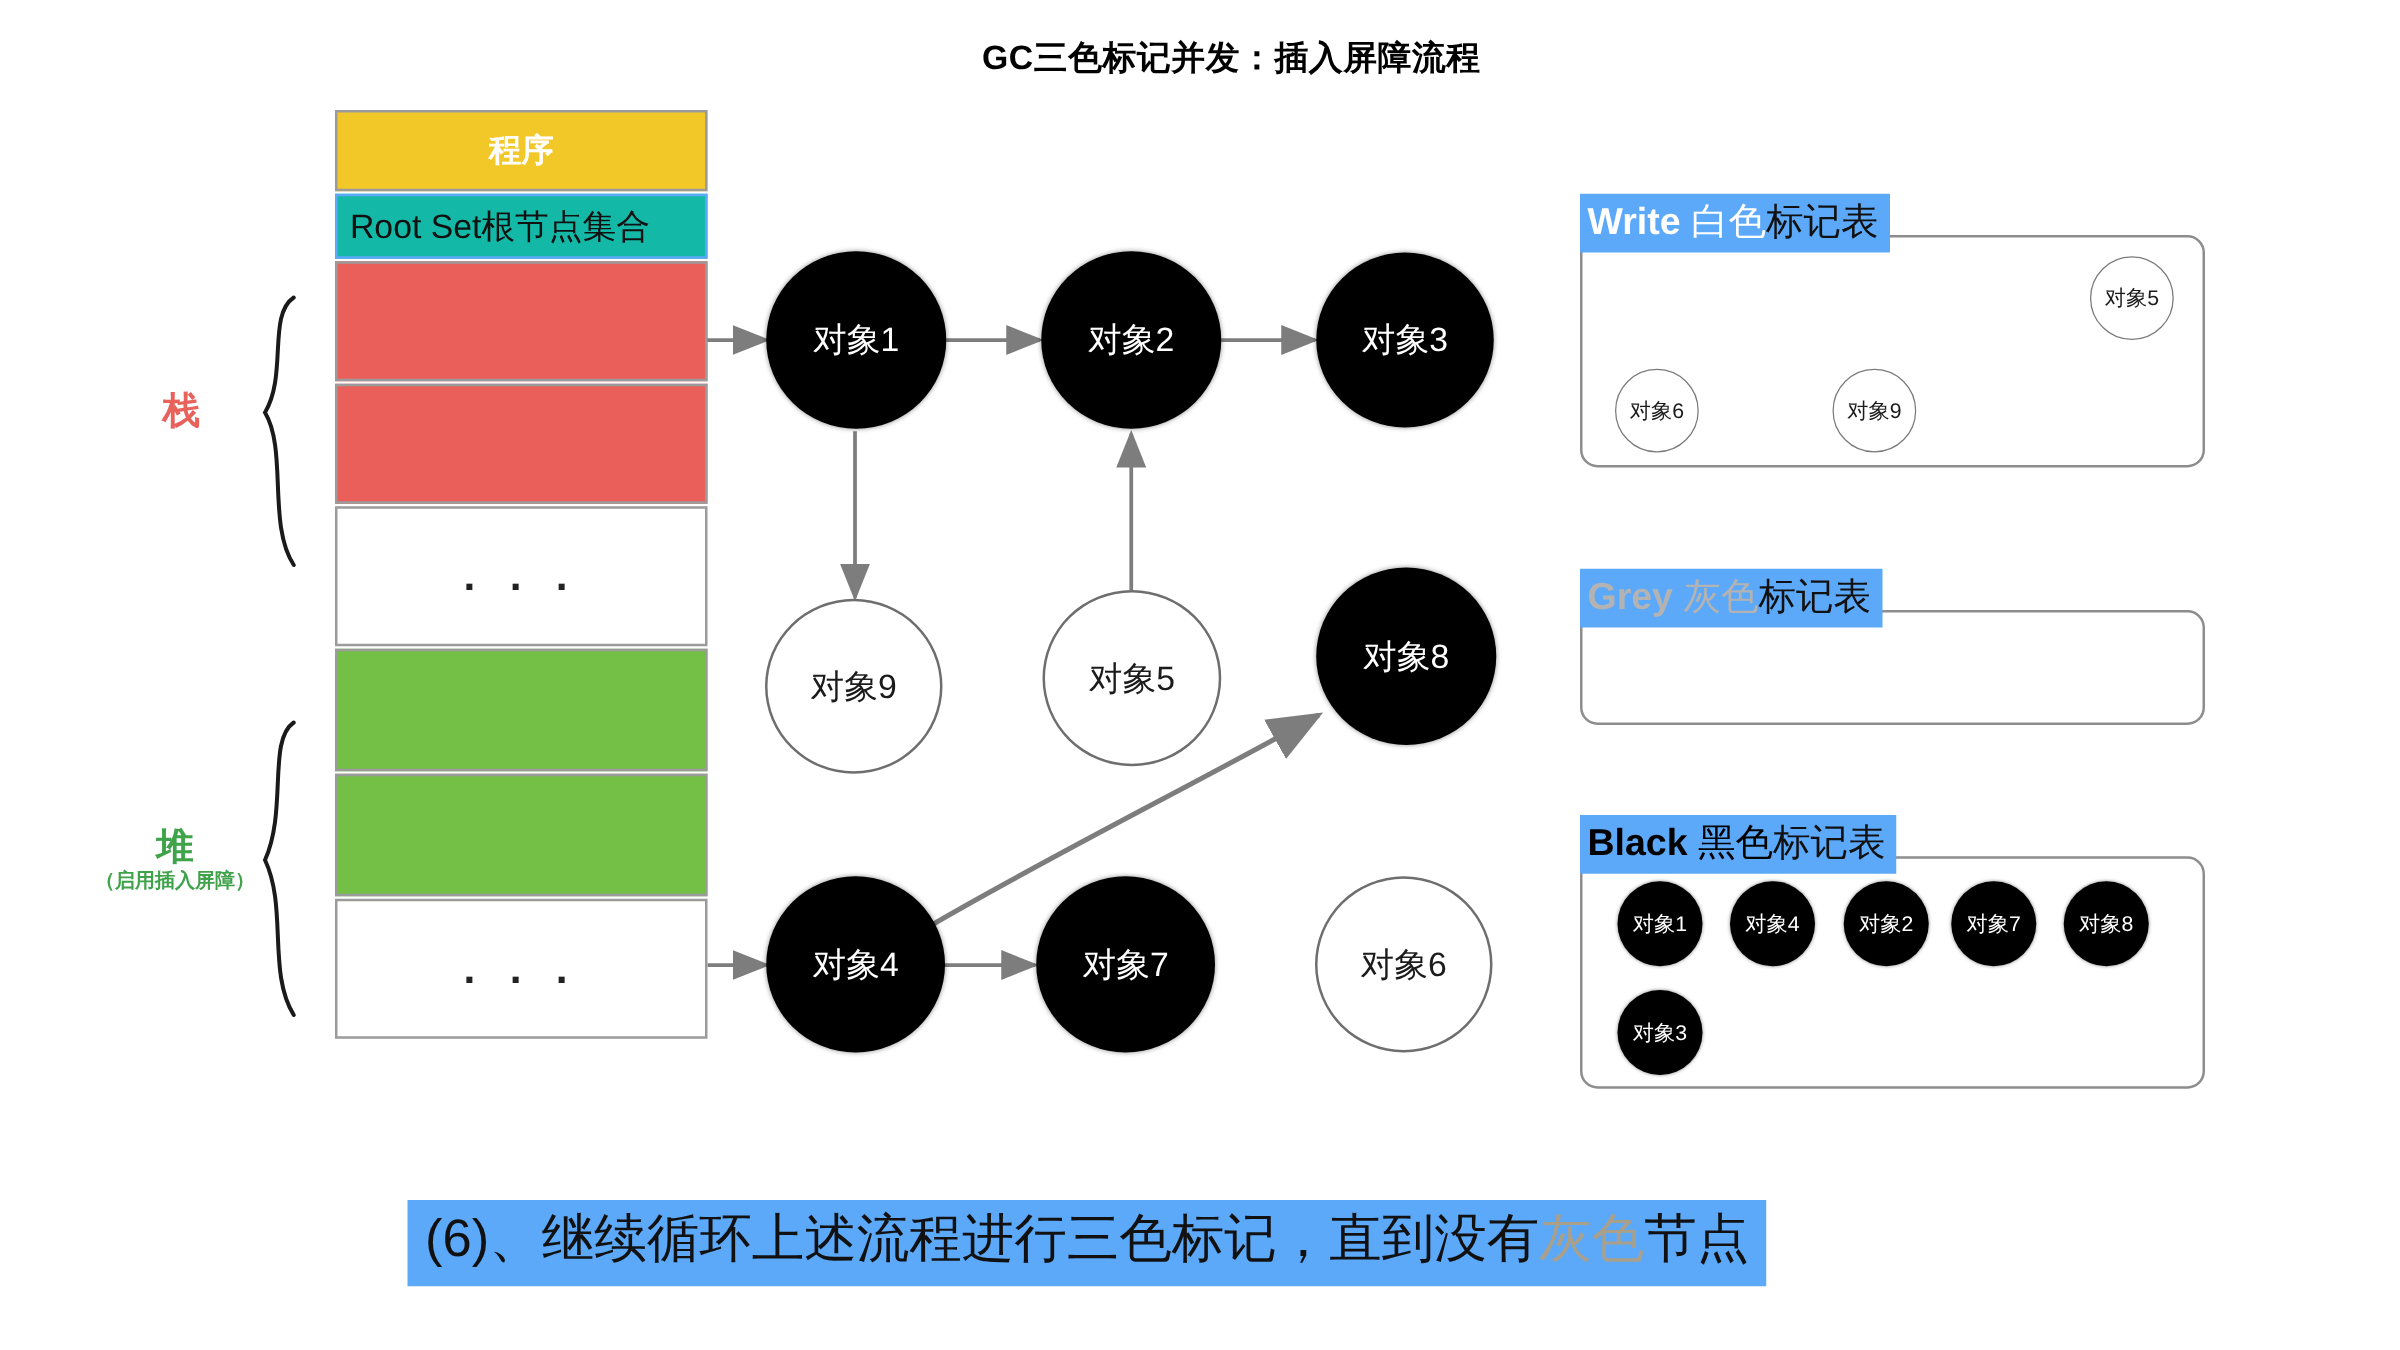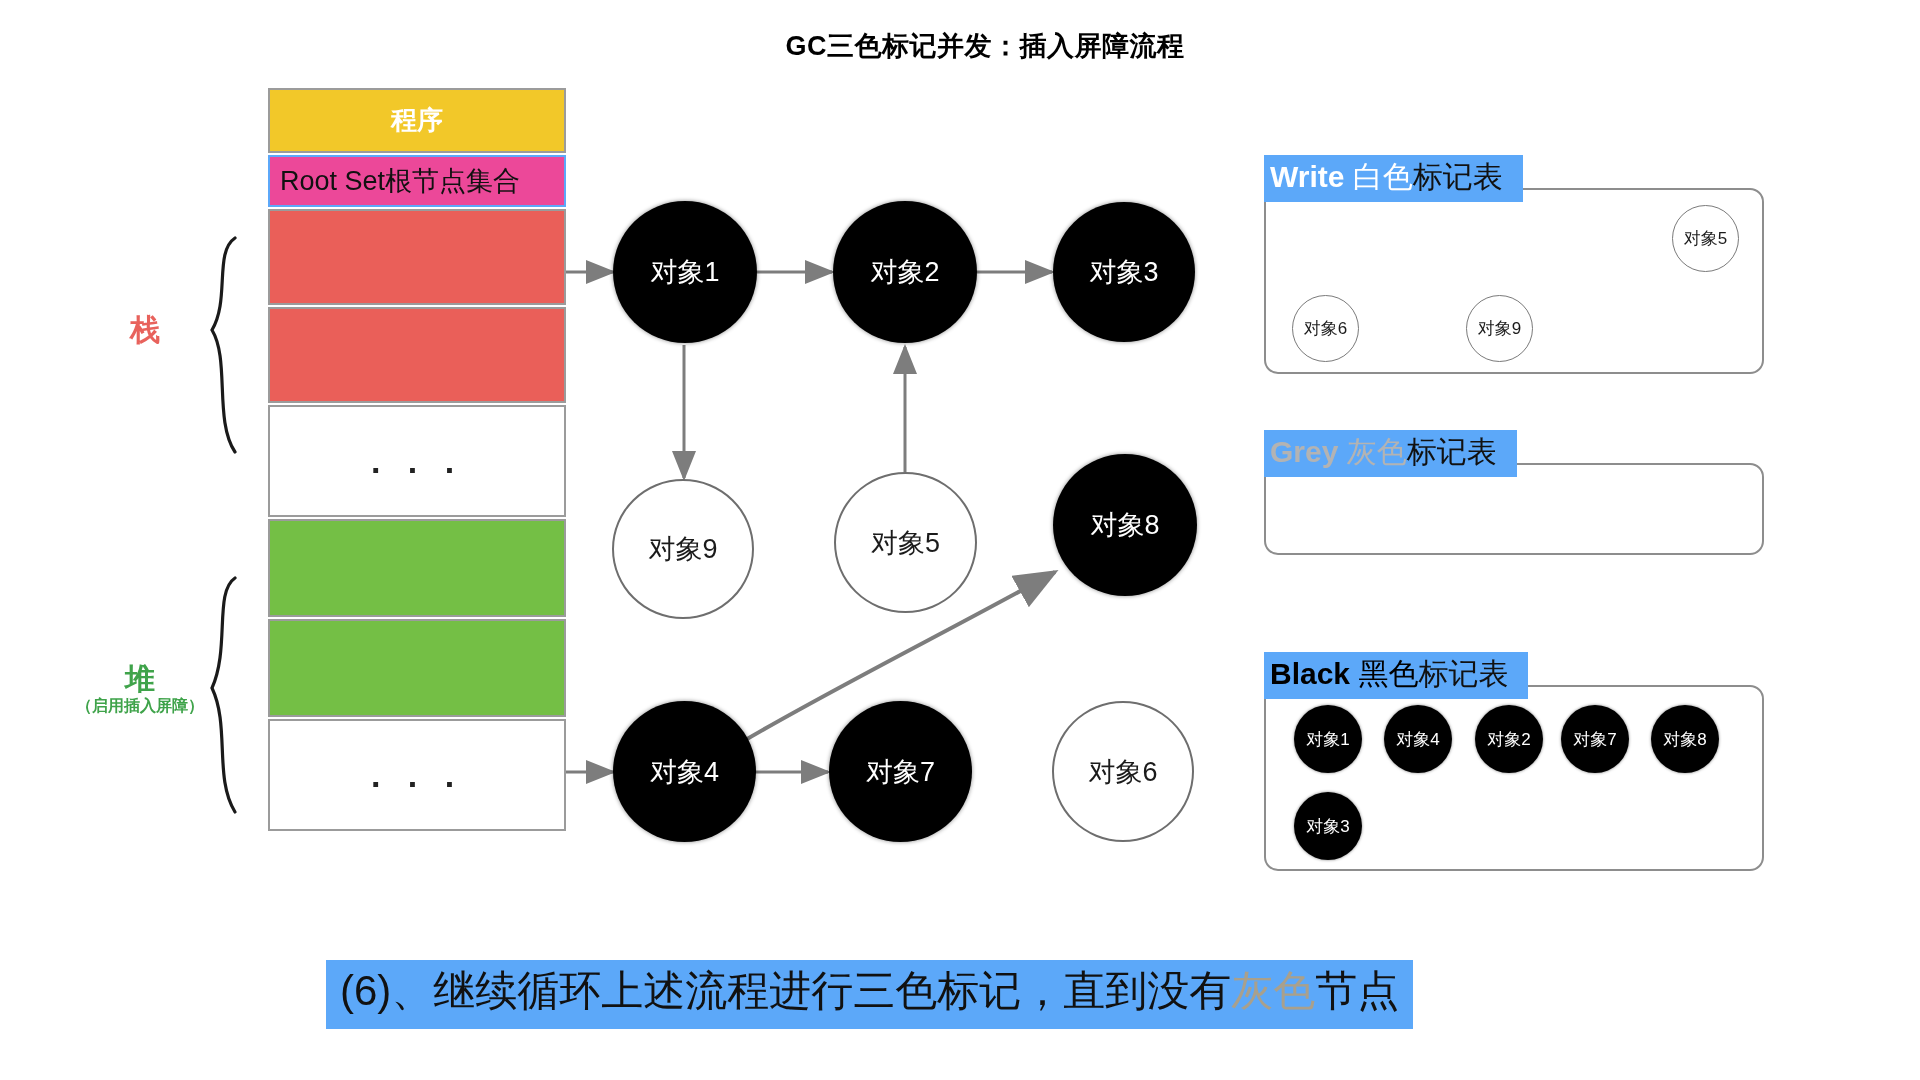--- a/index.html
+++ b/index.html
@@ -26,21 +26,21 @@
   .memcell{
     box-sizing:border-box;
     border:2px solid #9b9b9b;
     margin-bottom:2px;
     display:flex;align-items:center;justify-content:center;
     font-size:26px;
     color:#ffffff;
   }
   .cell-program{height:65px;background:#F2C829;font-weight:bold;}
   .cell-rootset{
-    height:52px;background:#ec4899;color:#111;
+    height:52px;background:#14b8a6;color:#111;
     justify-content:flex-start;padding-left:10px;font-size:27px;border-color:#5CA8F9;
   }
   .cell-red{height:96px;background:#EA5F59;}
   .cell-white{height:112px;background:#ffffff;color:#222;font-size:34px;letter-spacing:9px;font-weight:bold;}
   .cell-green{height:98px;background:#74BF45;}
   .cell-white2{height:112px;background:#ffffff;color:#222;font-size:34px;letter-spacing:9px;font-weight:bold;}
   .sidelab{position:absolute;text-align:center;font-weight:bold;line-height:1.15;}
   .sidelab .big{font-size:30px;display:block;}
   .sidelab .small{font-size:16px;display:block;}
   .lab-stack{color:#E8625C;}
@@ -55,21 +55,21 @@
   }
   .node.black{background:#000;color:#fff;box-shadow:0 0 4px rgba(0,0,0,.45);}
   .node.white{background:#fff;color:#1b1b1b;border:2px solid #6e6e6e;}
 
   
   .marktable{position:absolute;}
   .mt-title{
     display:inline-block;
     background:#5CA8F9;
     font-size:30px;font-weight:bold;
-    padding:2px 20px 4px 6px;
+    padding:2px 9px 4px 6px;
     white-space:nowrap;
     position:relative;z-index:3;
   }
   .mt-title .en{font-weight:bold;}
   .mt-title .cn-color{font-weight:normal;}
   .mt-title .rest{color:#111;font-weight:normal;}
   .w-en{color:#ffffff;}
   .w-cn{color:#ffffff;}
   .g-en{color:#b3b3b3;}
   .g-cn{color:#b3b3b3;}
@@ -200,21 +200,21 @@
       </div>
       <div class="chip white" style="left:26px;top:105px;width:67px;height:67px;">
         <span>对象6</span>
       </div>
       <div class="chip white" style="left:200px;top:105px;width:67px;height:67px;">
         <span>对象9</span>
       </div>
     </div>
   </div>
 
-  <div class="marktable" style="left:1264px;top:430px;width:500px;">
+  <div class="marktable" style="left:1264px;top:455px;width:500px;">
     <div class="mt-title"><span class="en g-en">Grey </span><span class="cn-color g-cn">灰色</span><span class="rest">标记表</span></div>
     <div class="mt-box" style="height:92px;"></div>
   </div>
 
   <div class="marktable" style="left:1264px;top:652px;width:500px;">
     <div class="mt-title"><span class="en b-en">Black </span><span class="cn-color b-cn">黑色</span><span class="rest">标记表</span></div>
     <div class="mt-box" style="height:186px;">
       <div class="chip black" style="left:28px;top:18px;width:68px;height:68px;">
         <span>对象1</span>
       </div>

